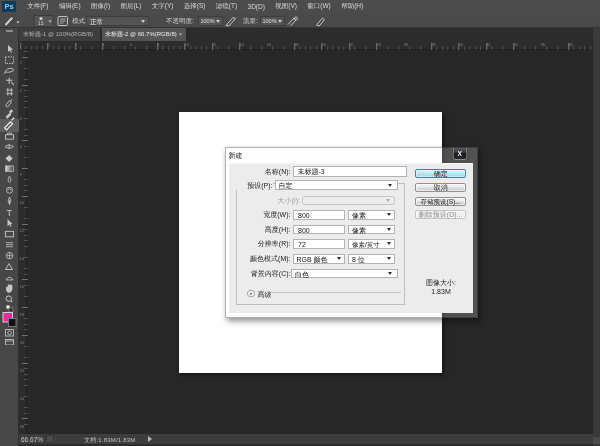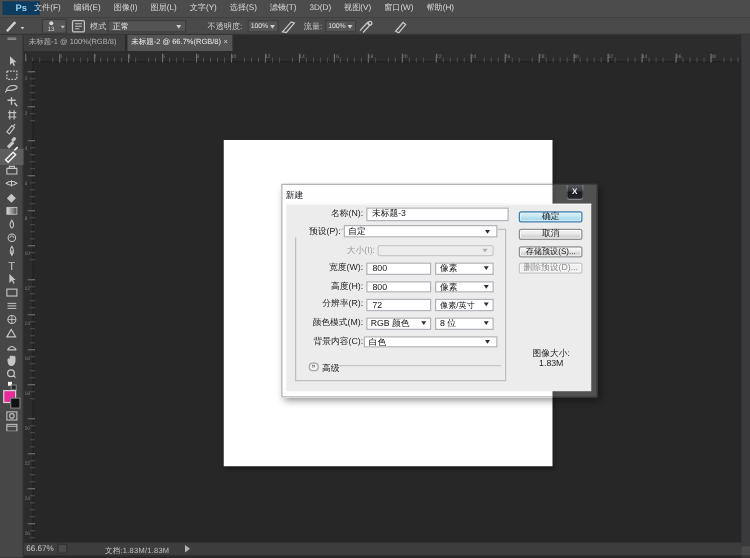--- a/index.html
+++ b/index.html
@@ -5,21 +5,21 @@
 .a{position:absolute}
 .lbl{position:absolute;font-size:7px;color:#1d1d1d;text-align:right;line-height:8px;white-space:nowrap}
 .fld{position:absolute;background:#fff;border:1px solid #b0b3b8;font-size:7px;color:#111;line-height:8px;white-space:nowrap}
 .cbo{position:absolute;background:#fff;border:1px solid #b0b3b8;font-size:7px;color:#111;white-space:nowrap}
 .arw{position:absolute;width:0;height:0;border-left:2.2px solid transparent;border-right:2.2px solid transparent;border-top:3px solid #2e2e2e}
 .btn{position:absolute;left:415px;width:51.3px;height:8.8px;border:1px solid #8e9294;border-radius:2px;background:linear-gradient(#f4f4f4,#ebebeb 48%,#dcdcdc 52%,#d0d0d0);box-shadow:inset 0 0 0 0.8px rgba(255,255,255,0.75);font-size:7px;color:#1a1a1a;text-align:center;line-height:8px;white-space:nowrap}
 </style></head>
 <body>
 
 <div class="a" style="left:0;top:0;width:600px;height:13.5px;background:#4c4c4c"></div>
-<div class="a" style="left:2px;top:1px;width:30px;height:11px;background:#0e3c5f;color:#8fd0f2;font-size:7.5px;font-weight:bold;text-align:center;line-height:11px">Ps</div>
+<div class="a" style="left:2px;top:1px;width:14px;height:11px;background:#0e3c5f;color:#8fd0f2;font-size:7.5px;font-weight:bold;text-align:center;line-height:11px">Ps</div>
 <div class="a" style="left:22px;top:0;height:13.5px;display:flex;align-items:center;font-size:6.5px;color:#d8d8d8;letter-spacing:0">
 <span style="padding:0 5.2px">文件(F)</span>
     <span style="padding:0 5.2px">编辑(E)</span>
     <span style="padding:0 5.2px">图像(I)</span>
     <span style="padding:0 5.2px">图层(L)</span>
     <span style="padding:0 5.2px">文字(Y)</span>
     <span style="padding:0 5.2px">选择(S)</span>
     <span style="padding:0 5.2px">滤镜(T)</span>
     <span style="padding:0 5.2px">3D(D)</span>
     <span style="padding:0 5.2px">视图(V)</span>

